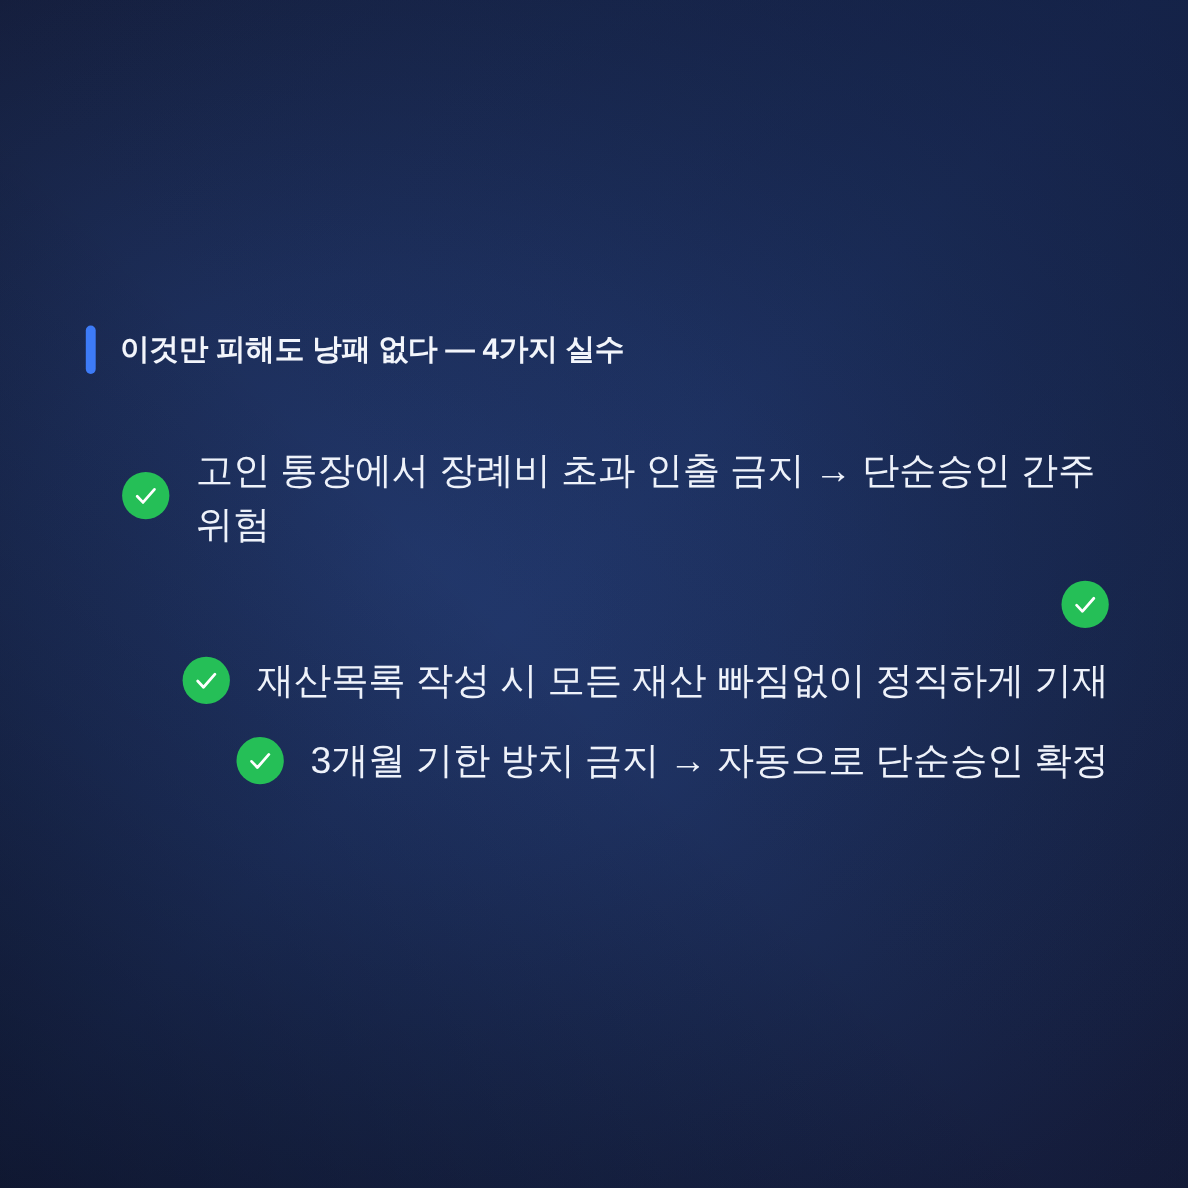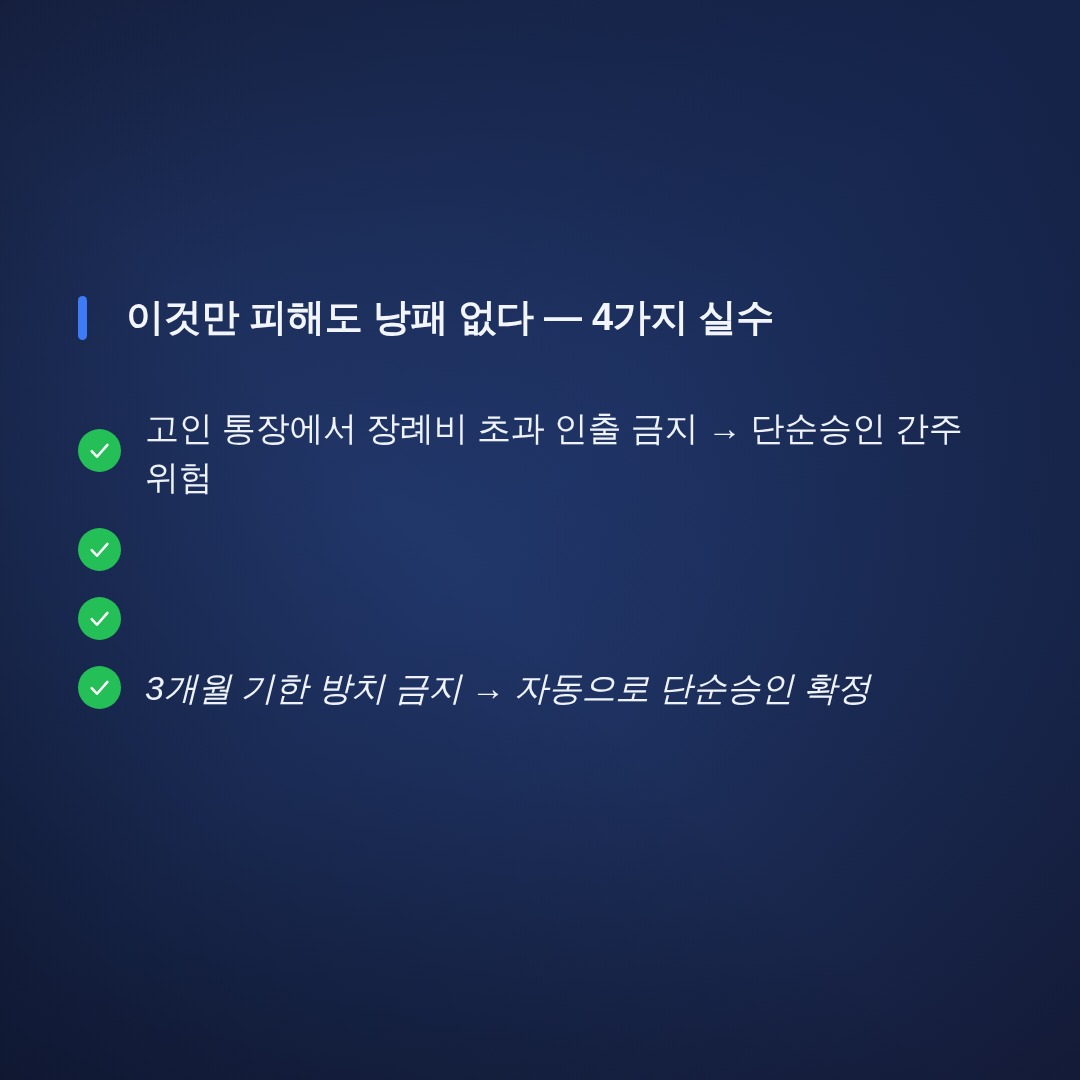--- a/index.html
+++ b/index.html
@@ -66,47 +66,46 @@
 
   .title-accent {
     width: 9px;
     height: 44px;
     border-radius: 5px;
     background: #3d7bf7;
     flex: 0 0 auto;
   }
 
   .title-text {
-    font-size: 38px;
+    font-size: 27px;
     font-weight: 700;
     line-height: 1.1;
     color: #f2f5fb;
     letter-spacing: -0.3px;
     white-space: nowrap;
-    margin-left: 17px;
   }
 
   
   .checklist {
     position: absolute;
     left: 78px;
     top: 404px;
     width: 930px;
   }
 
   .check-item {
     display: flex;
     align-items: flex-start;
     gap: 24px;
     margin-bottom: 24px;
+    justify-content: flex-end;
   }
 
   .check-item:last-child {
     margin-bottom: 0;
-    font-style: italic;
   }
 
   .check-badge {
     flex: 0 0 auto;
     width: 43px;
     height: 43px;
     border-radius: 50%;
     background: #25bf57;
     display: flex;
     align-items: center;
@@ -166,20 +165,21 @@
           </svg>
         </span>
       </div>
 
       <div class="check-item single">
         <span class="check-badge">
           <svg viewBox="0 0 24 24" aria-hidden="true">
             <path d="M4.5 12.6 L9.6 18 L19.6 6.6" fill="none" stroke="#ffffff" stroke-width="2.4" stroke-linecap="round" stroke-linejoin="round"></path>
           </svg>
         </span>
+        <span class="check-text">재산목록 작성 시 모든 재산 빠짐없이 정직하게 기재</span>
       </div>
 
       <div class="check-item single">
         <span class="check-badge">
           <svg viewBox="0 0 24 24" aria-hidden="true">
             <path d="M4.5 12.6 L9.6 18 L19.6 6.6" fill="none" stroke="#ffffff" stroke-width="2.4" stroke-linecap="round" stroke-linejoin="round"></path>
           </svg>
         </span>
         <span class="check-text">3개월 기한 방치 금지 → 자동으로 단순승인 확정</span>
       </div>

